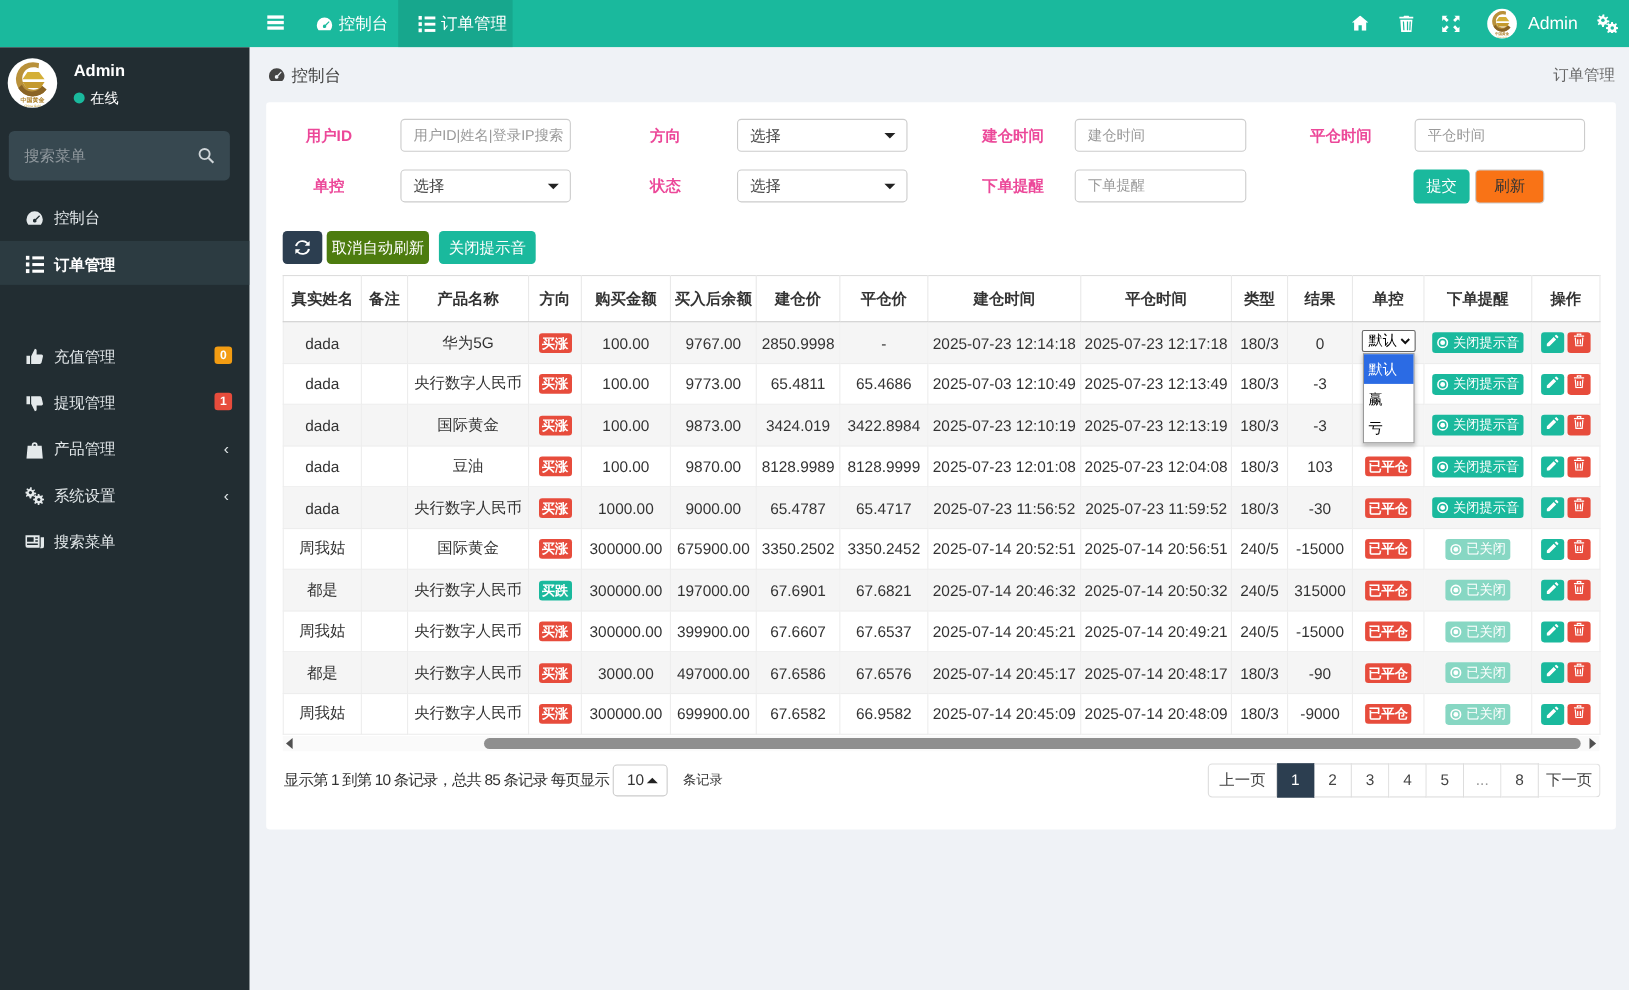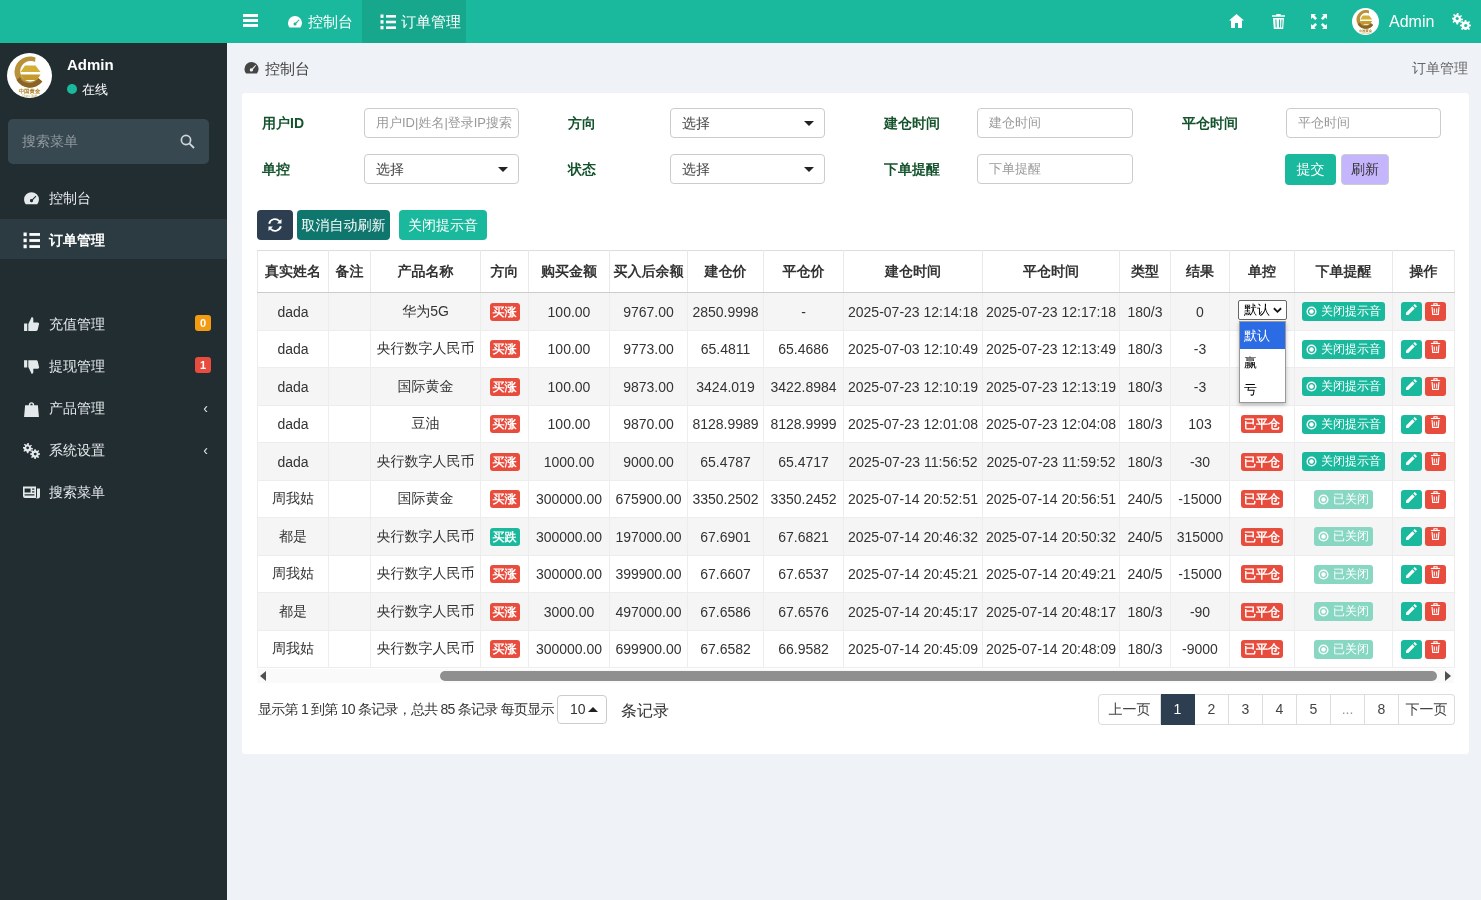--- a/index.html
+++ b/index.html
@@ -22,21 +22,21 @@
 .menu-item .mi-ico{position:absolute;left:23px;top:13px;width:17px;height:17px}
 .menu-item .mi-txt{position:absolute;left:49px;top:13px}
 .mi-badge{position:absolute;right:16px;top:12px;min-width:16px;height:16px;border-radius:3px;color:#fff;font-size:11px;font-weight:bold;text-align:center;line-height:16px;padding:0 4px}
 .mi-chev{position:absolute;right:19px;top:13px;font-size:14px;color:#e4e9eb}
 
 #content{position:absolute;left:227px;top:43px;width:1254px;height:857px;background:#eff2f6}
 #crumb-l{position:absolute;left:38px;top:17px;font-size:15px;color:#444}
 #crumb-r{position:absolute;right:13px;top:17px;font-size:14px;color:#666}
 #panel{position:absolute;left:15px;top:50px;width:1227px;height:661px;background:#fff;border-radius:3px}
 
-.flabel{position:absolute;height:30px;line-height:30px;font-size:14px;font-weight:bold;color:#14532d;text-align:left}
+.flabel{position:absolute;height:30px;line-height:30px;font-size:14px;font-weight:bold;color:#ec4899;text-align:center}
 .finput{position:absolute;height:30px;border:1px solid #ccc;border-radius:4px;background:#fff;font-size:13px;color:#999;line-height:28px;padding-left:11px}
 .fselect{position:absolute;height:30px;border:1px solid #ccc;border-radius:4px;background:#fff;font-size:14px;color:#444;line-height:28px;padding-left:11px}
 .fselect .car{position:absolute;right:10px;top:12px;width:0;height:0;border-left:5px solid transparent;border-right:5px solid transparent;border-top:5px solid #222}
 .btn{position:absolute;border:none;border-radius:4px;color:#fff;font-size:14px;text-align:center}
 
 #tbl{position:absolute;left:15px;top:157px;border-collapse:collapse;table-layout:fixed;width:1197px;font-size:14px;color:#333}
 #tbl th{height:41px;font-weight:bold;border:1px solid #e9e9e9;border-top:1px solid #ddd;border-bottom:1px solid #ccc;text-align:center;background:#fff;font-size:14px}
 #tbl td{height:37px;border:1px solid #ededed;text-align:center;vertical-align:middle;overflow:hidden;white-space:nowrap}
 #tbl tr.odd td{background:#f5f5f5}
 .bsmall{display:inline-block;border-radius:3px;color:#fff;font-weight:bold;font-size:12px;line-height:16px}
@@ -52,21 +52,21 @@
 .act{display:inline-block;width:21px;height:19px;border-radius:3px;vertical-align:middle}
 .act.ed{background:#1ab99d;margin-right:3px}
 .act.tr{background:#e74c3c}
 
 #hscroll{position:absolute;left:15px;top:576px;width:1197px;height:14px;background:#fafafa}
 #hthumb{position:absolute;left:183px;top:2px;width:997px;height:10px;border-radius:5px;background:#8f8f8f}
 
 #finfo{position:absolute;left:16px;top:608px;font-size:14px;color:#333;letter-spacing:-0.75px}
 #psize{position:absolute;left:315px;top:602px;width:50px;height:29px;border:1px solid #ccc;border-radius:4px;background:#fff;font-size:14px;color:#333;line-height:27px;padding-left:12px}
 #psize .car{position:absolute;right:8px;top:11px;width:0;height:0;border-left:5px solid transparent;border-right:5px solid transparent;border-bottom:5px solid #222}
-#finfo2{position:absolute;left:379px;top:608px;font-size:16px;color:#333}
+#finfo2{position:absolute;left:379px;top:608px;font-size:12px;color:#333}
 #pager{position:absolute;left:856px;top:601px;height:31px;display:flex}
 #pager div{height:31px;line-height:29px;border:1px solid #ddd;border-left:none;background:#fff;color:#444;font-size:14px;text-align:center}
 #pager div:first-child{border-left:1px solid #ddd;border-radius:4px 0 0 4px}
 #pager div:last-child{border-radius:0 4px 4px 0}
 #pager div.on{background:#2c3e50;border-color:#2c3e50;color:#fff}
 #pager div.dots{color:#999}
 
 #rowsel{position:absolute;left:996px;top:207px;width:49px;height:20px;border:1px solid #666;border-radius:2px;background:#fff;font-size:13px;color:#000;line-height:18px;padding-left:5px}
 #dropdown{position:absolute;left:997px;top:228px;width:47px;height:82px;background:#fff;border:1px solid #999;box-shadow:0 2px 4px rgba(0,0,0,.25);z-index:50}
 #dropdown .opt{height:27px;line-height:27px;font-size:13px;padding-left:4px;color:#000}
@@ -223,27 +223,27 @@
     <div class="finput" style="left:735px;top:15px;width:156px">建仓时间</div>
     <div class="flabel" style="left:940px;top:15px;width:74px">平仓时间</div>
     <div class="finput" style="left:1044px;top:15px;width:155px">平仓时间</div>
     <div class="flabel" style="left:20px;top:61px;width:74px">单控</div>
     <div class="fselect" style="left:122px;top:61px;width:155px">选择<span class="car"></span></div>
     <div class="flabel" style="left:326px;top:61px;width:74px">状态</div>
     <div class="fselect" style="left:428px;top:61px;width:155px">选择<span class="car"></span></div>
     <div class="flabel" style="left:642px;top:61px;width:74px">下单提醒</div>
     <div class="finput" style="left:735px;top:61px;width:156px">下单提醒</div>
     <div class="btn" style="left:1043px;top:61px;width:51px;height:31px;line-height:31px;background:#1ab99d">提交</div>
-    <div class="btn" style="left:1099px;top:61px;width:48px;height:31px;line-height:29px;background:#c4b5fd;border:1px solid #ccc;color:#333">刷新</div>
+    <div class="btn" style="left:1099px;top:61px;width:63px;height:31px;line-height:29px;background:#f97316;border:1px solid #ccc;color:#333">刷新</div>
     <div class="btn" style="left:15px;top:117px;width:36px;height:30px;background:#2c3e50">
       <svg style="margin-top:8px" width="14" height="14" viewBox="0 0 14 14">
           <path fill="#fff" d="M13.5 1v4.5H9l1.8-1.8A5 5 0 0 0 2.1 5.9L.2 5.5A7 7 0 0 1 12 2.5zM.5 13V8.5H5L3.2 10.3a5 5 0 0 0 8.7-2.2l1.9.4A7 7 0 0 1 2 11.5z"></path>
         </svg>
     </div>
-    <div class="btn" style="left:55px;top:117px;width:93px;height:30px;line-height:30px;background:#0f766e">取消自动刷新</div>
+    <div class="btn" style="left:55px;top:117px;width:93px;height:30px;line-height:30px;background:#4d7c0f">取消自动刷新</div>
     <div class="btn" style="left:157px;top:117px;width:88px;height:30px;line-height:30px;background:#1ab99d">关闭提示音</div>
     <table id="tbl">
       <colgroup>
           <col style="width:71px">
           <col style="width:42px">
           <col style="width:110px">
           <col style="width:48px">
           <col style="width:81px">
           <col style="width:78px">
           <col style="width:76px">

